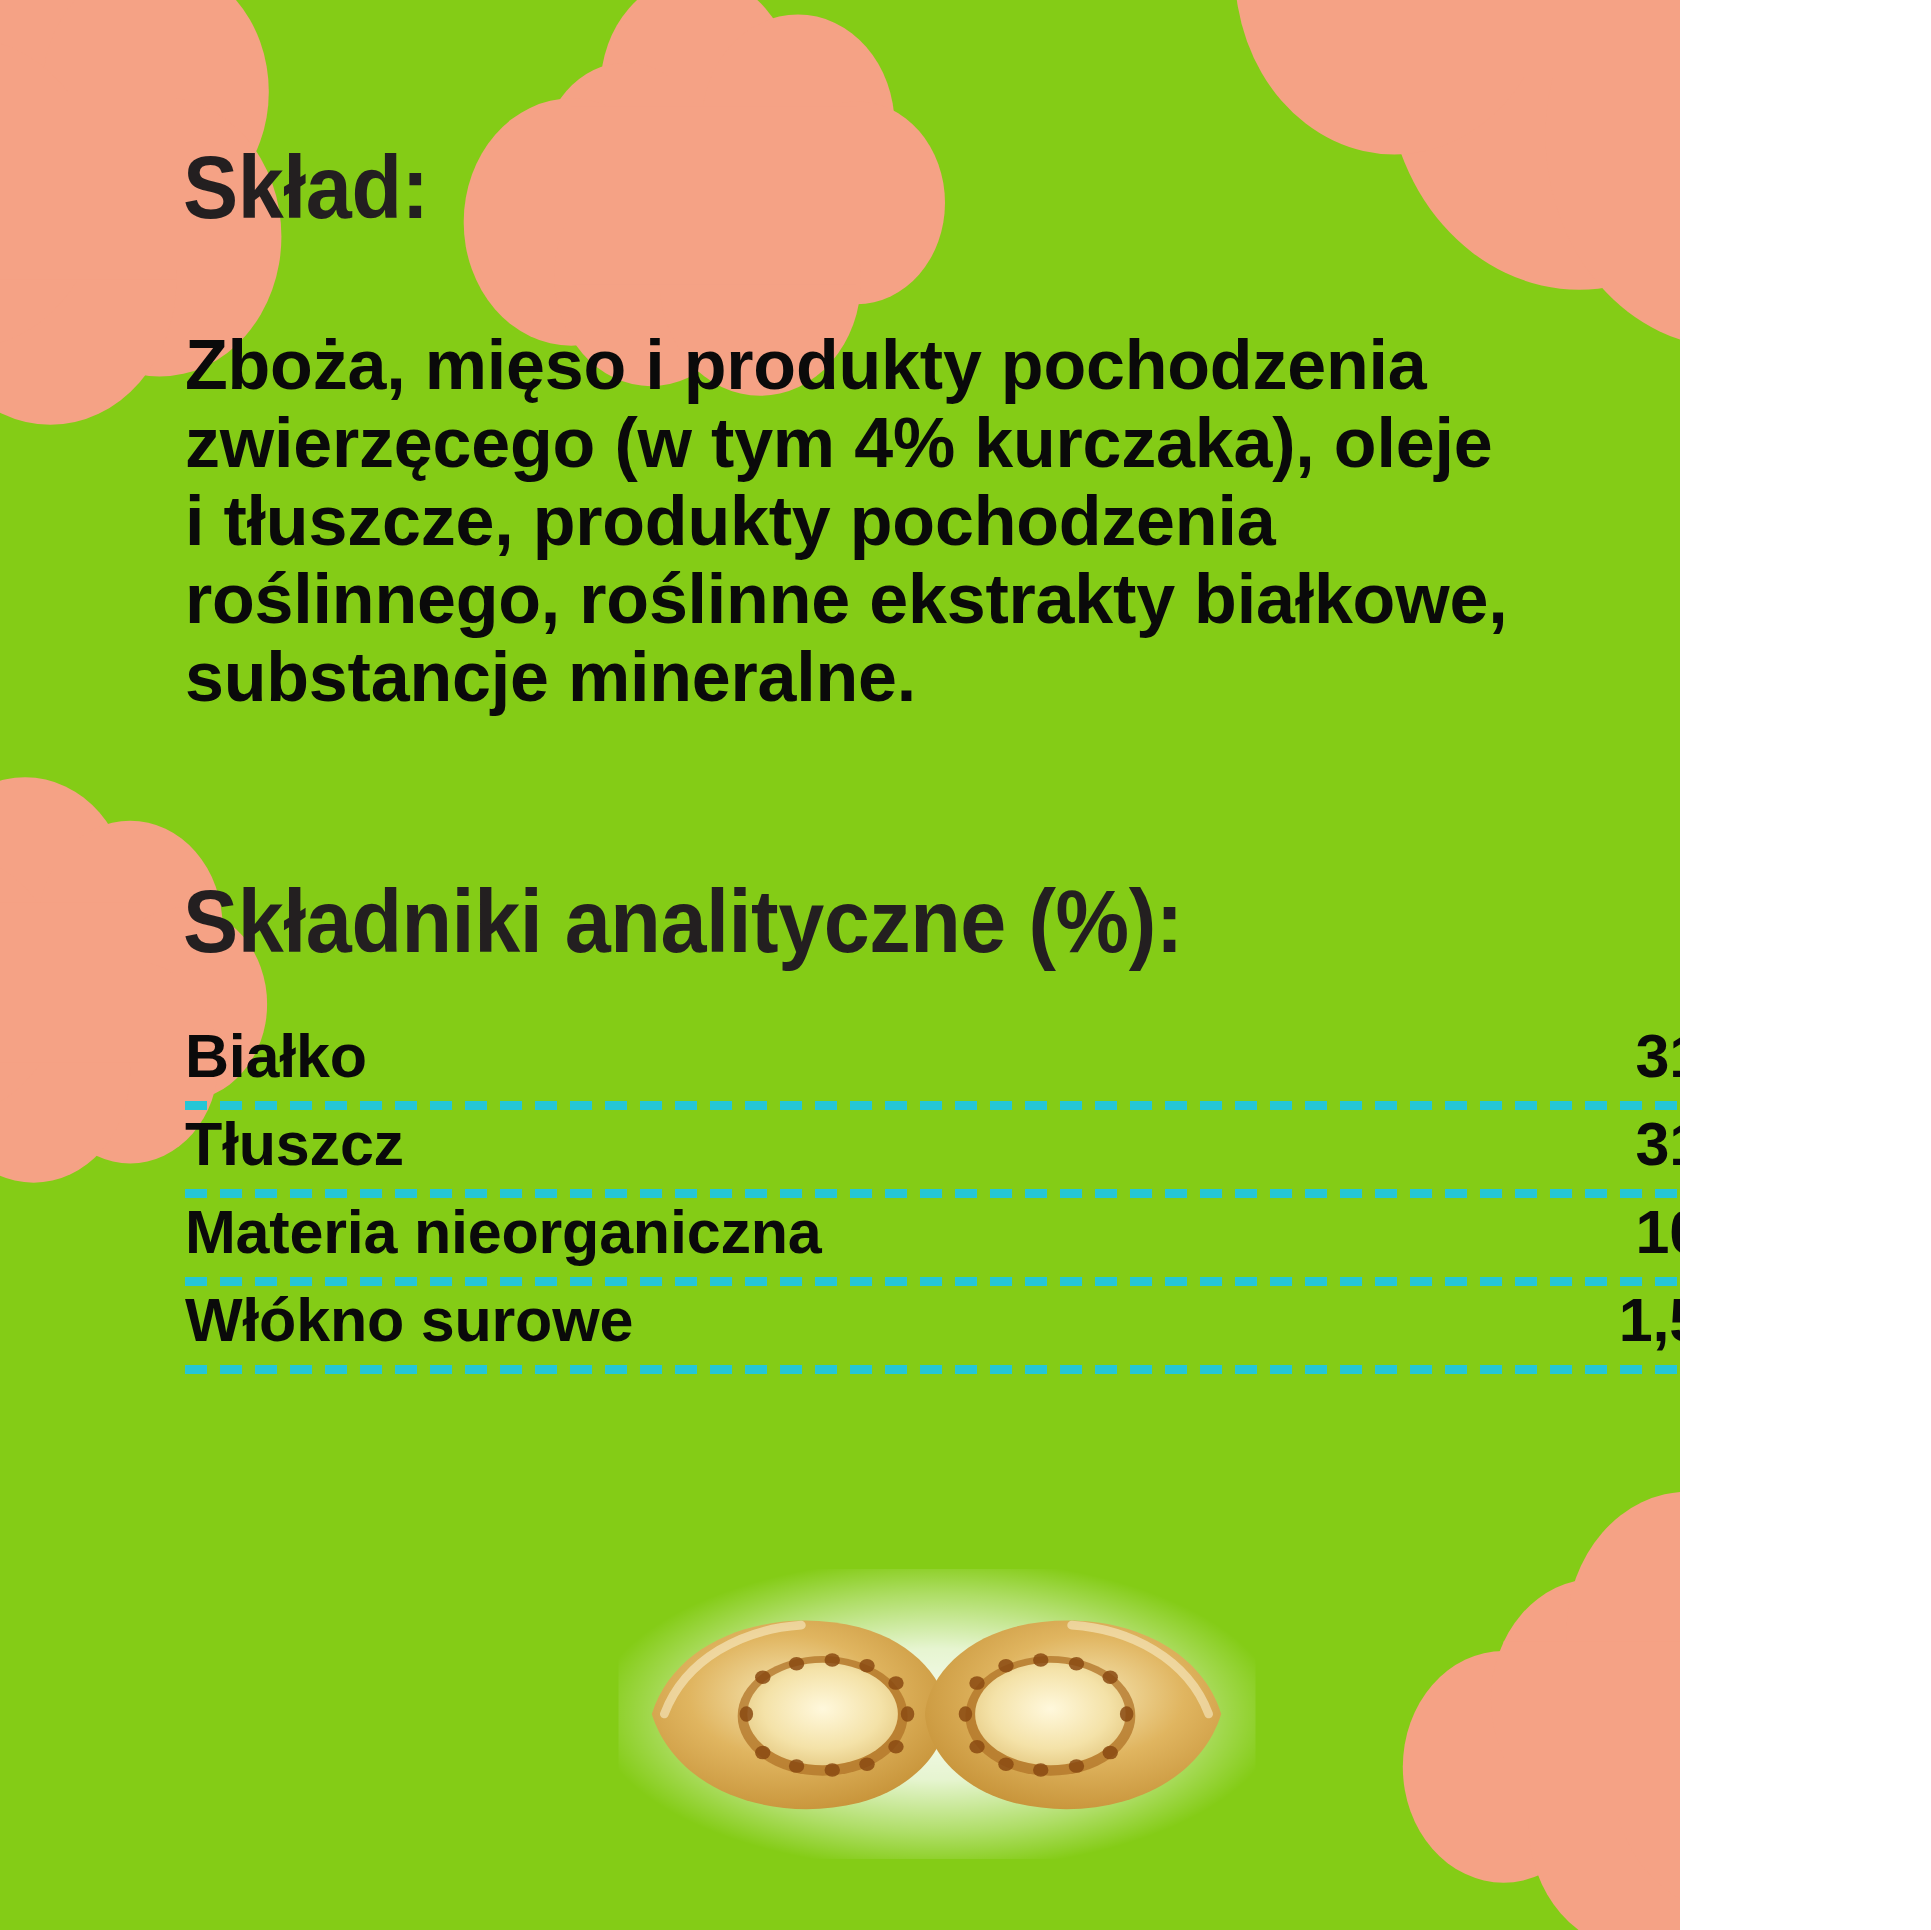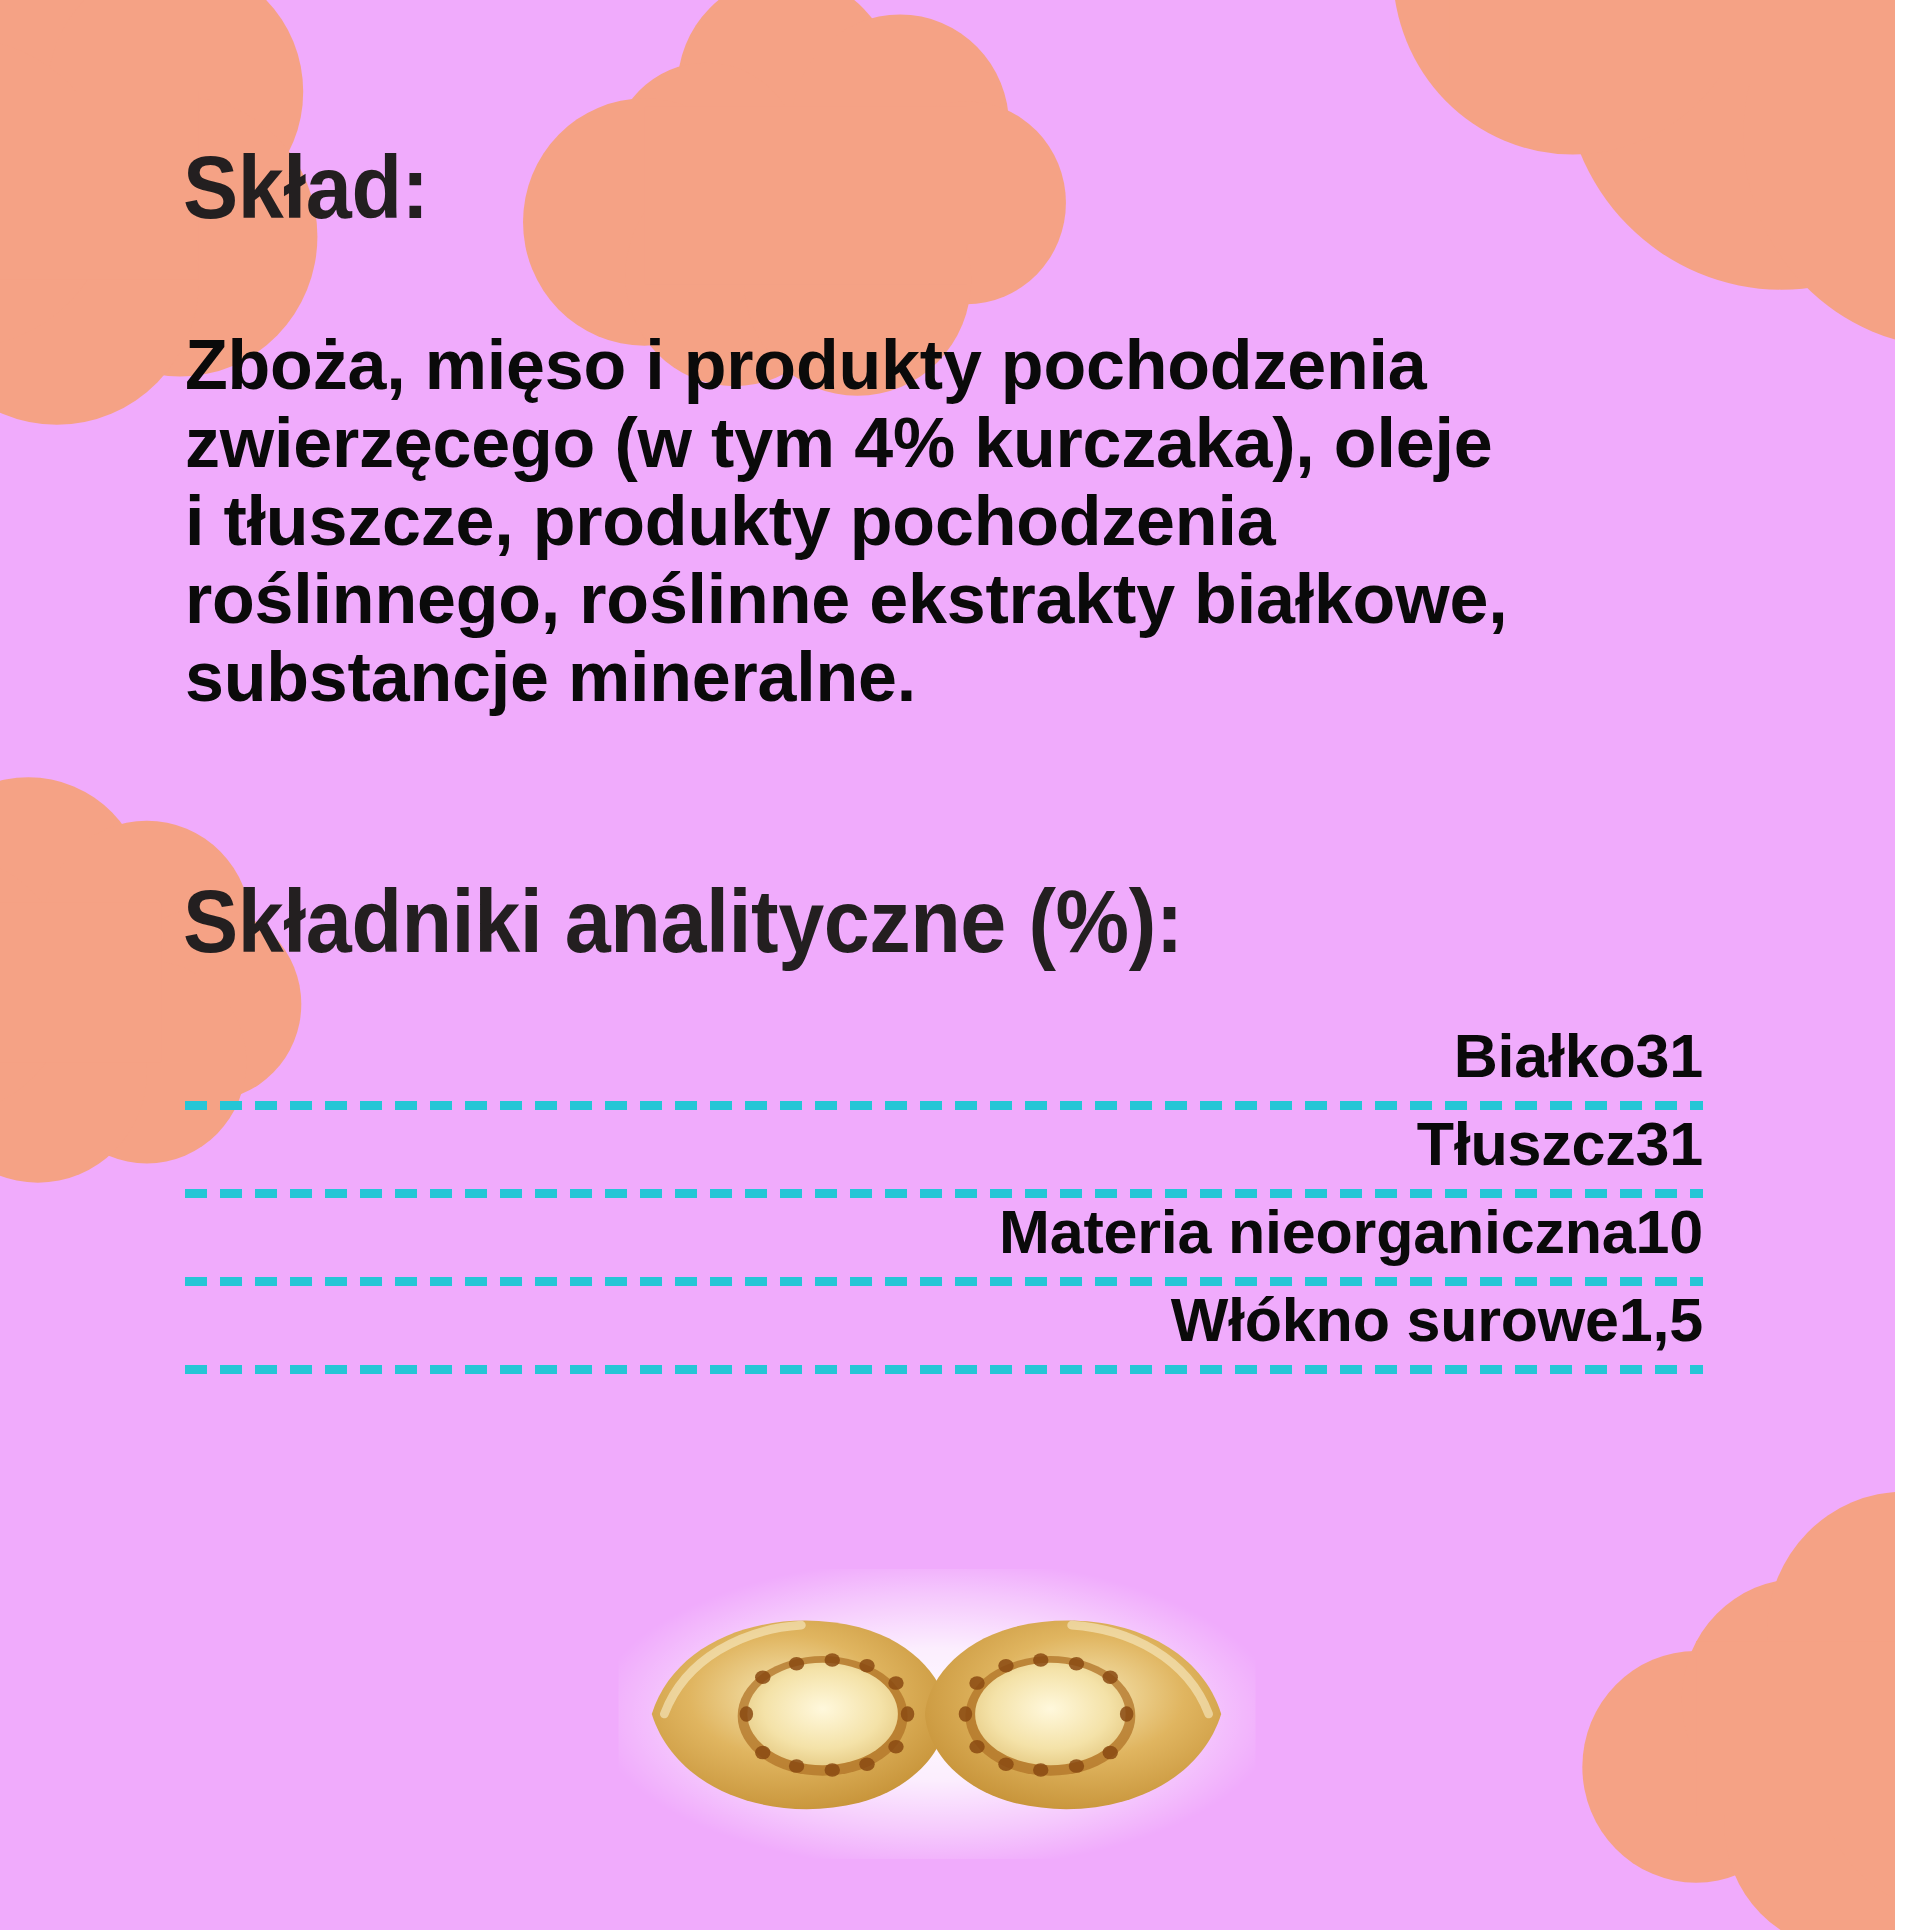--- a/index.html
+++ b/index.html
@@ -8,23 +8,23 @@
   }
   body {
     width: 1931px;
     height: 1930px;
     overflow: hidden;
     font-family: "Liberation Sans", sans-serif;
   }
 
   .label-panel {
     position: relative;
-    width: 1895px;
+    width: 1680px;
     height: 1930px;
-    background: #f0abfc;
+    background: #84cc16;
     overflow: hidden;
   }
 
   
   .clouds {
     position: absolute;
     inset: 0;
     width: 100%;
     height: 100%;
     pointer-events: none;
@@ -87,21 +87,21 @@
     position: absolute;
     left: 185px;
     top: 1022px;
     width: 1518px;
   }
 
   .analytical-row {
     position: relative;
     display: flex;
     align-items: baseline;
-    justify-content: flex-end;
+    justify-content: space-between;
     height: 88px;
     border-bottom: 0;
   }
 
   .analytical-row .rule {
     position: absolute;
     left: 0;
     right: 0;
     bottom: 0;
     height: 8.7px;

